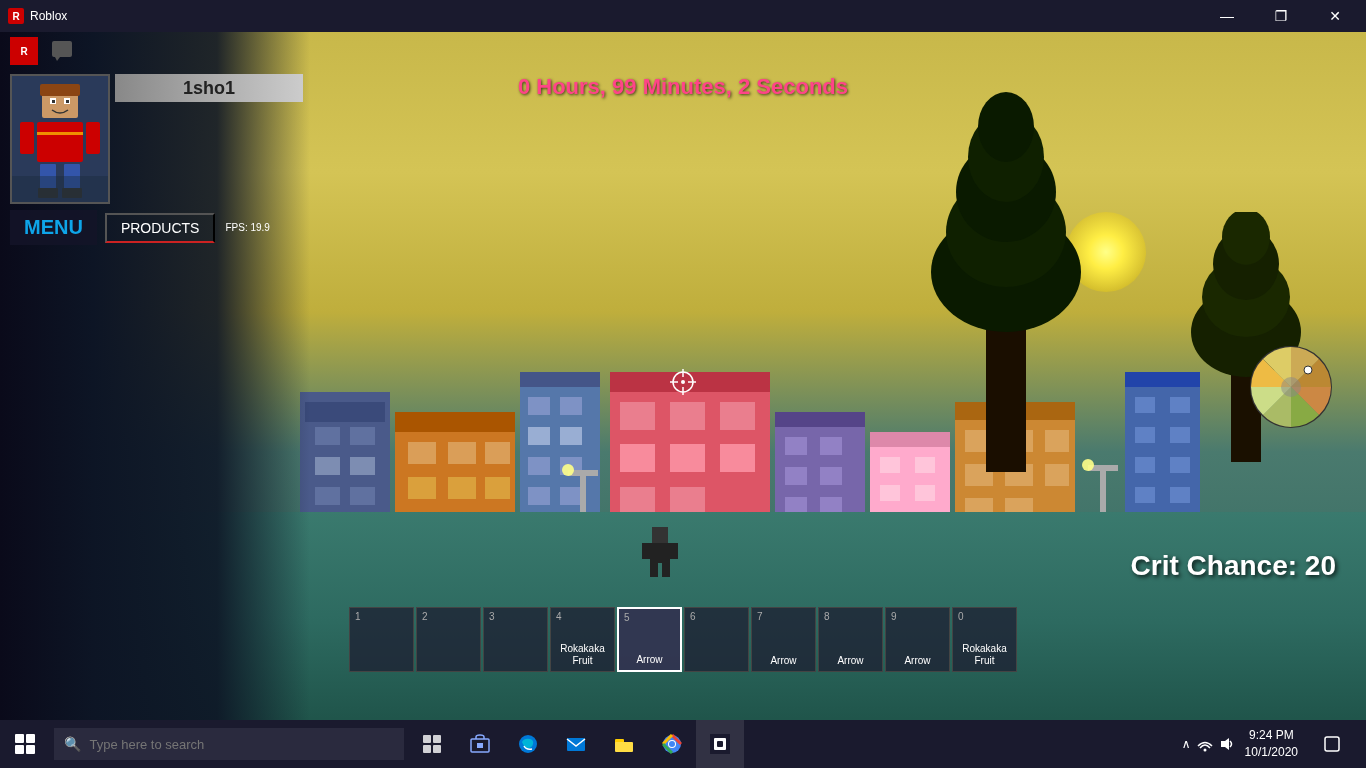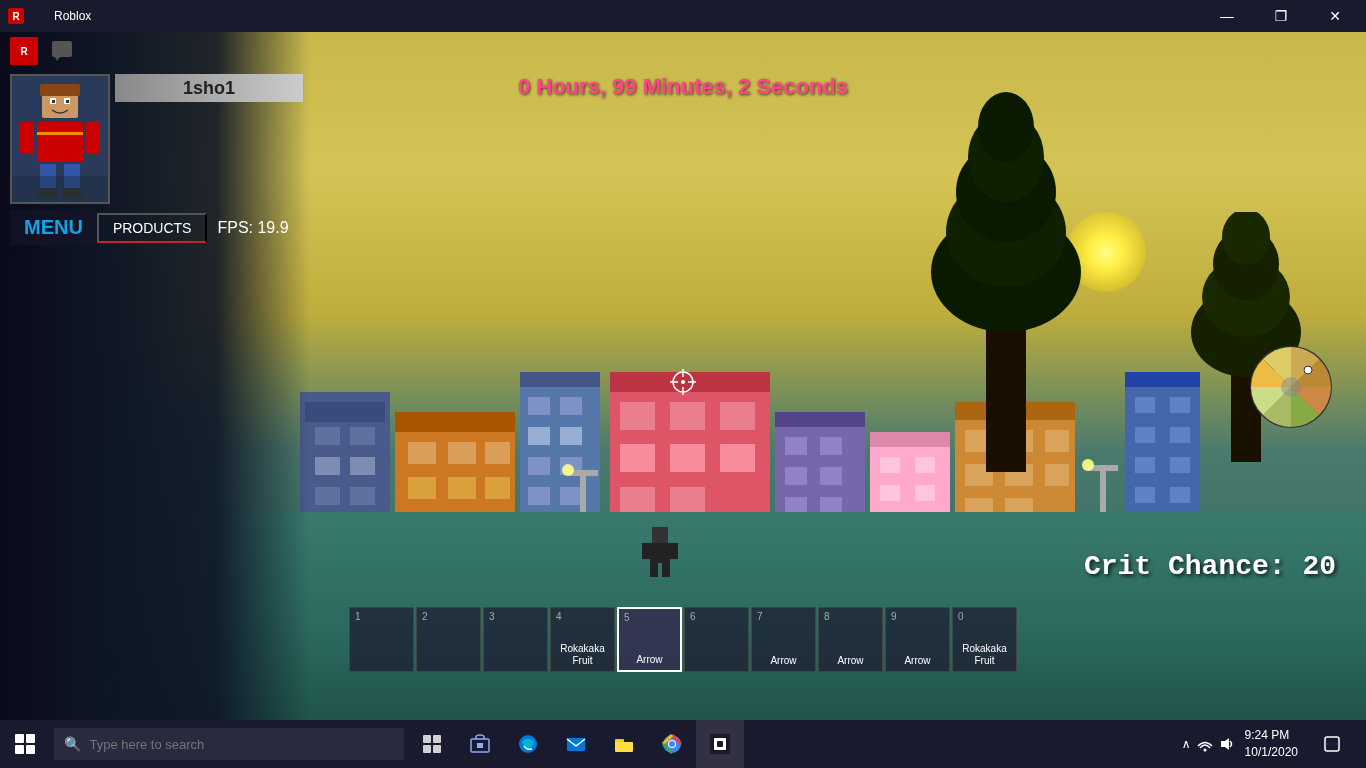--- a/index.html
+++ b/index.html
@@ -35,21 +35,20 @@
       align-items: center;
       justify-content: center;
       font-size: 10px;
       color: white;
       font-weight: bold;
     }
     #titlebar-title {
       color: white;
       font-size: 12px;
       flex: 1;
-      margin-left: 24px;
     }
     #titlebar-controls {
       display: flex;
       gap: 8px;
     }
     .title-btn {
       width: 46px;
       height: 32px;
       display: flex;
       align-items: center;
@@ -238,38 +237,38 @@
       cursor: pointer;
       border: none;
     }
     #products-btn {
       background: transparent;
       color: white;
       font-size: 14px;
       padding: 5px 14px;
       cursor: pointer;
       border-bottom: 2px solid #cc2222;
+      margin-left: 8px;
     }
     #fps-display {
       color: white;
-      font-size: 16px;
+      font-size: 10px;
       margin-left: 10px;
     }
 
     
     #crit-chance {
       position: absolute;
       bottom: 150px;
       right: 30px;
       color: white;
       font-size: 28px;
       font-weight: bold;
       text-shadow: 2px 2px 4px rgba(0,0,0,0.8);
       z-index: 50;
-      font-family: Liberation Mono, monospace;
     }
 
     
     #color-wheel {
       position: absolute;
       top: 310px;
       right: 30px;
       width: 90px;
       height: 90px;
       z-index: 50;
@@ -379,21 +378,21 @@
       gap: 10px;
     }
     #system-tray {
       display: flex;
       align-items: center;
       gap: 6px;
       color: white;
       font-size: 12px;
     }
     #clock {
-      text-align: left;
+      text-align: center;
       color: white;
       font-size: 12px;
       line-height: 1.4;
     }
     #notification-btn {
       width: 48px;
       height: 48px;
       display: flex;
       align-items: center;
       justify-content: center;

